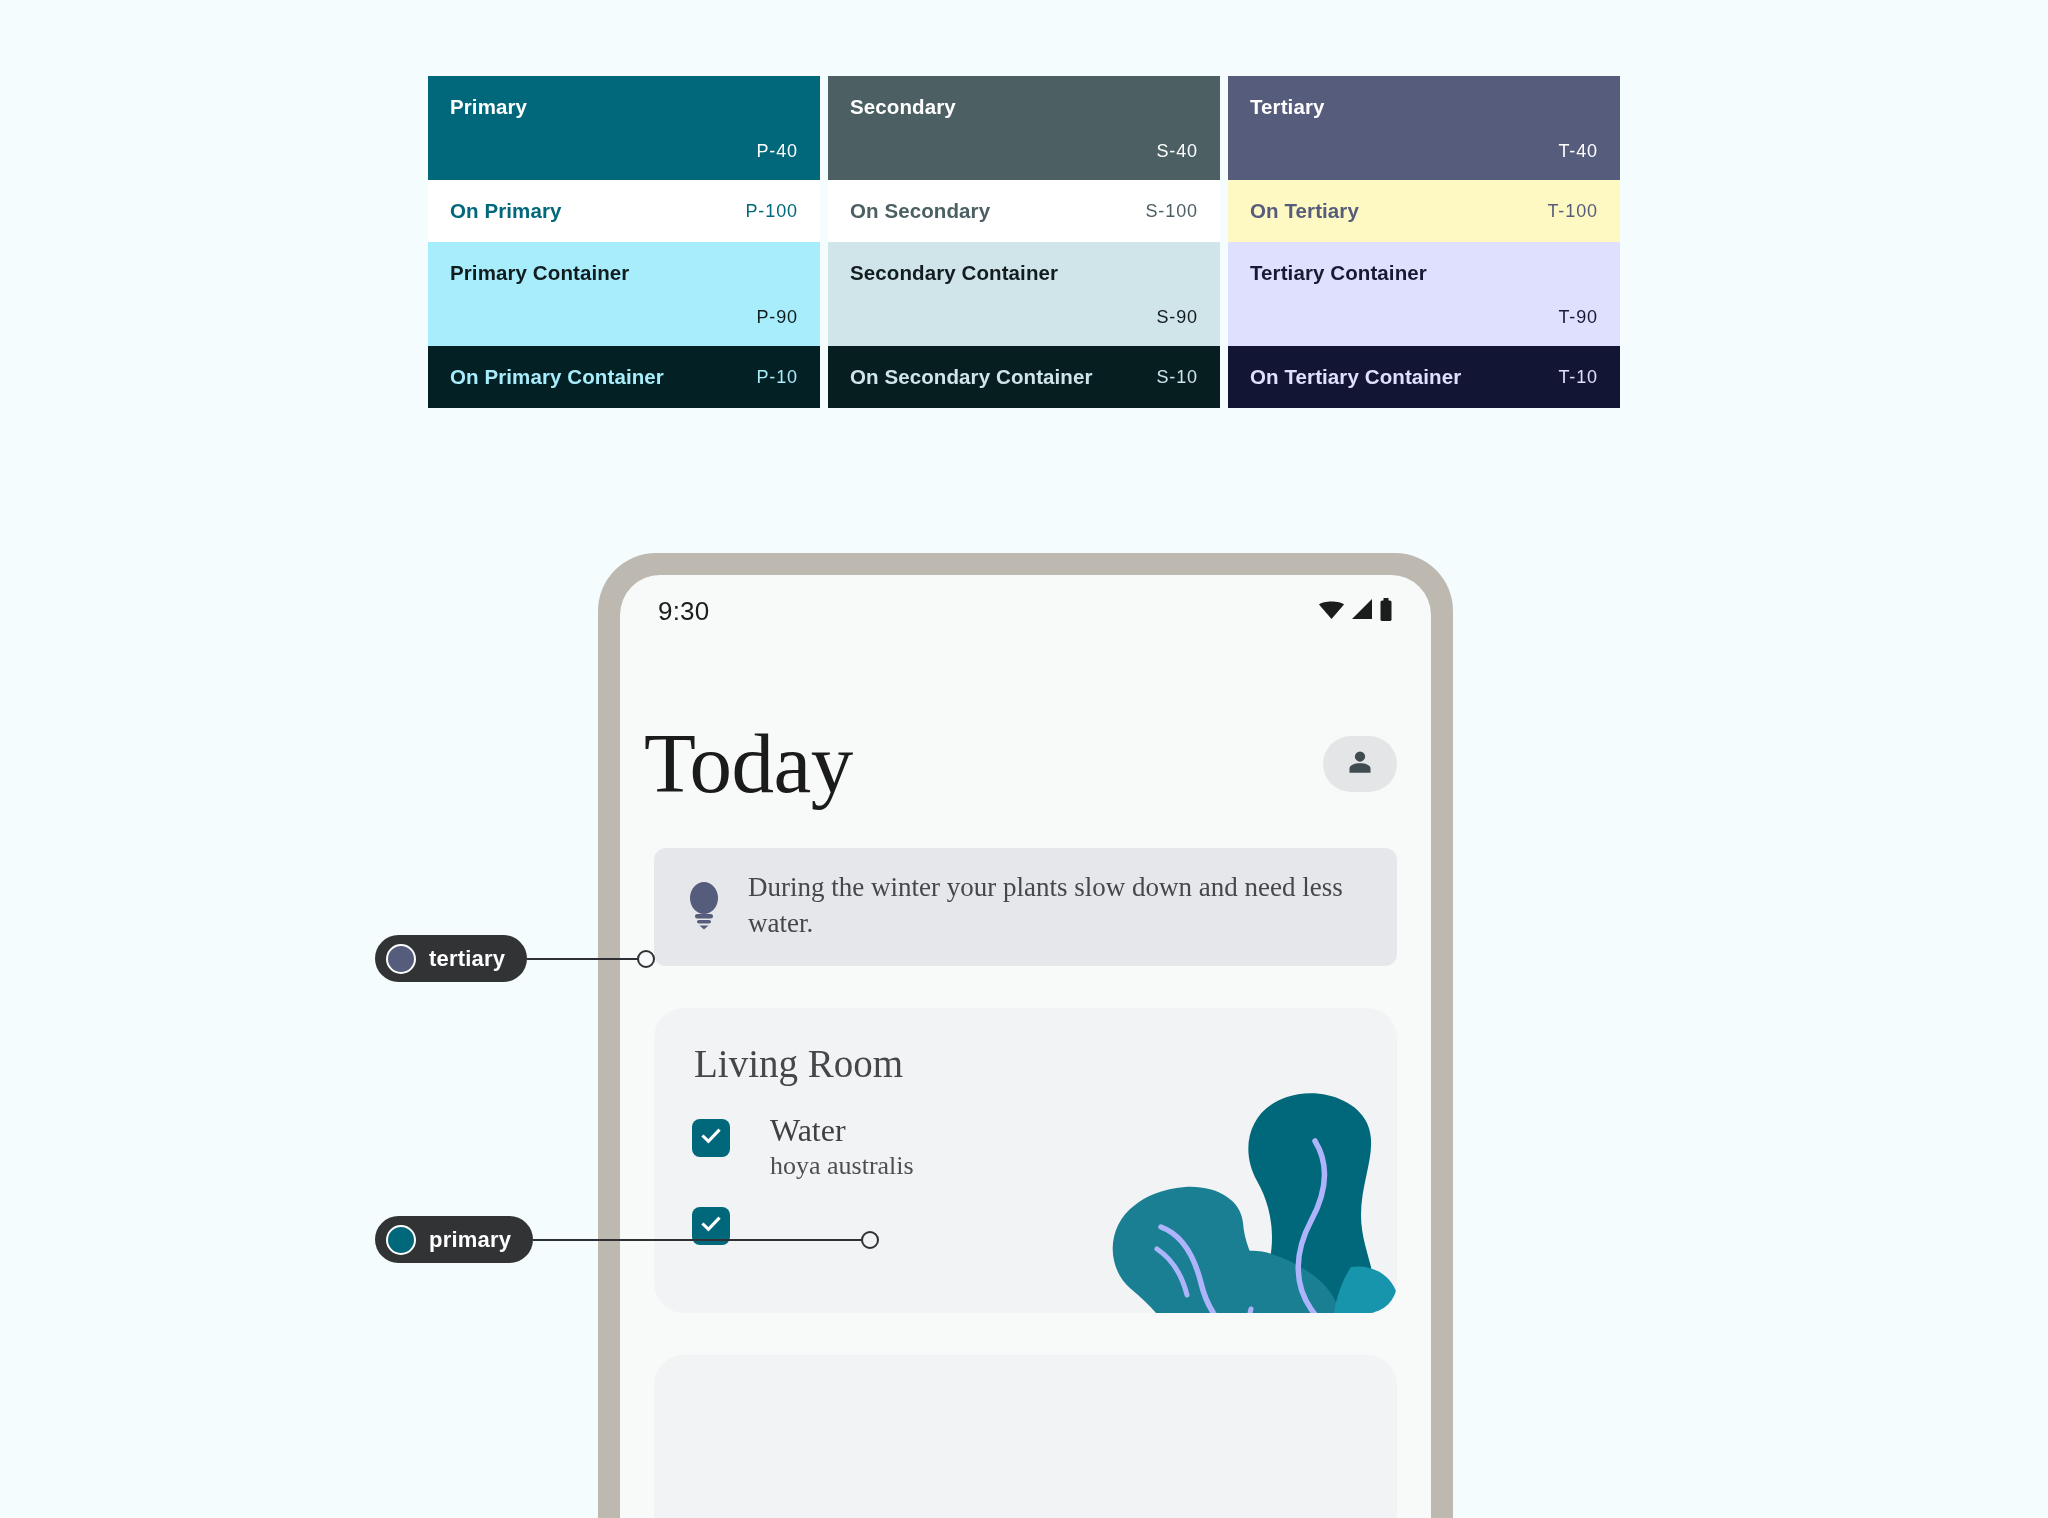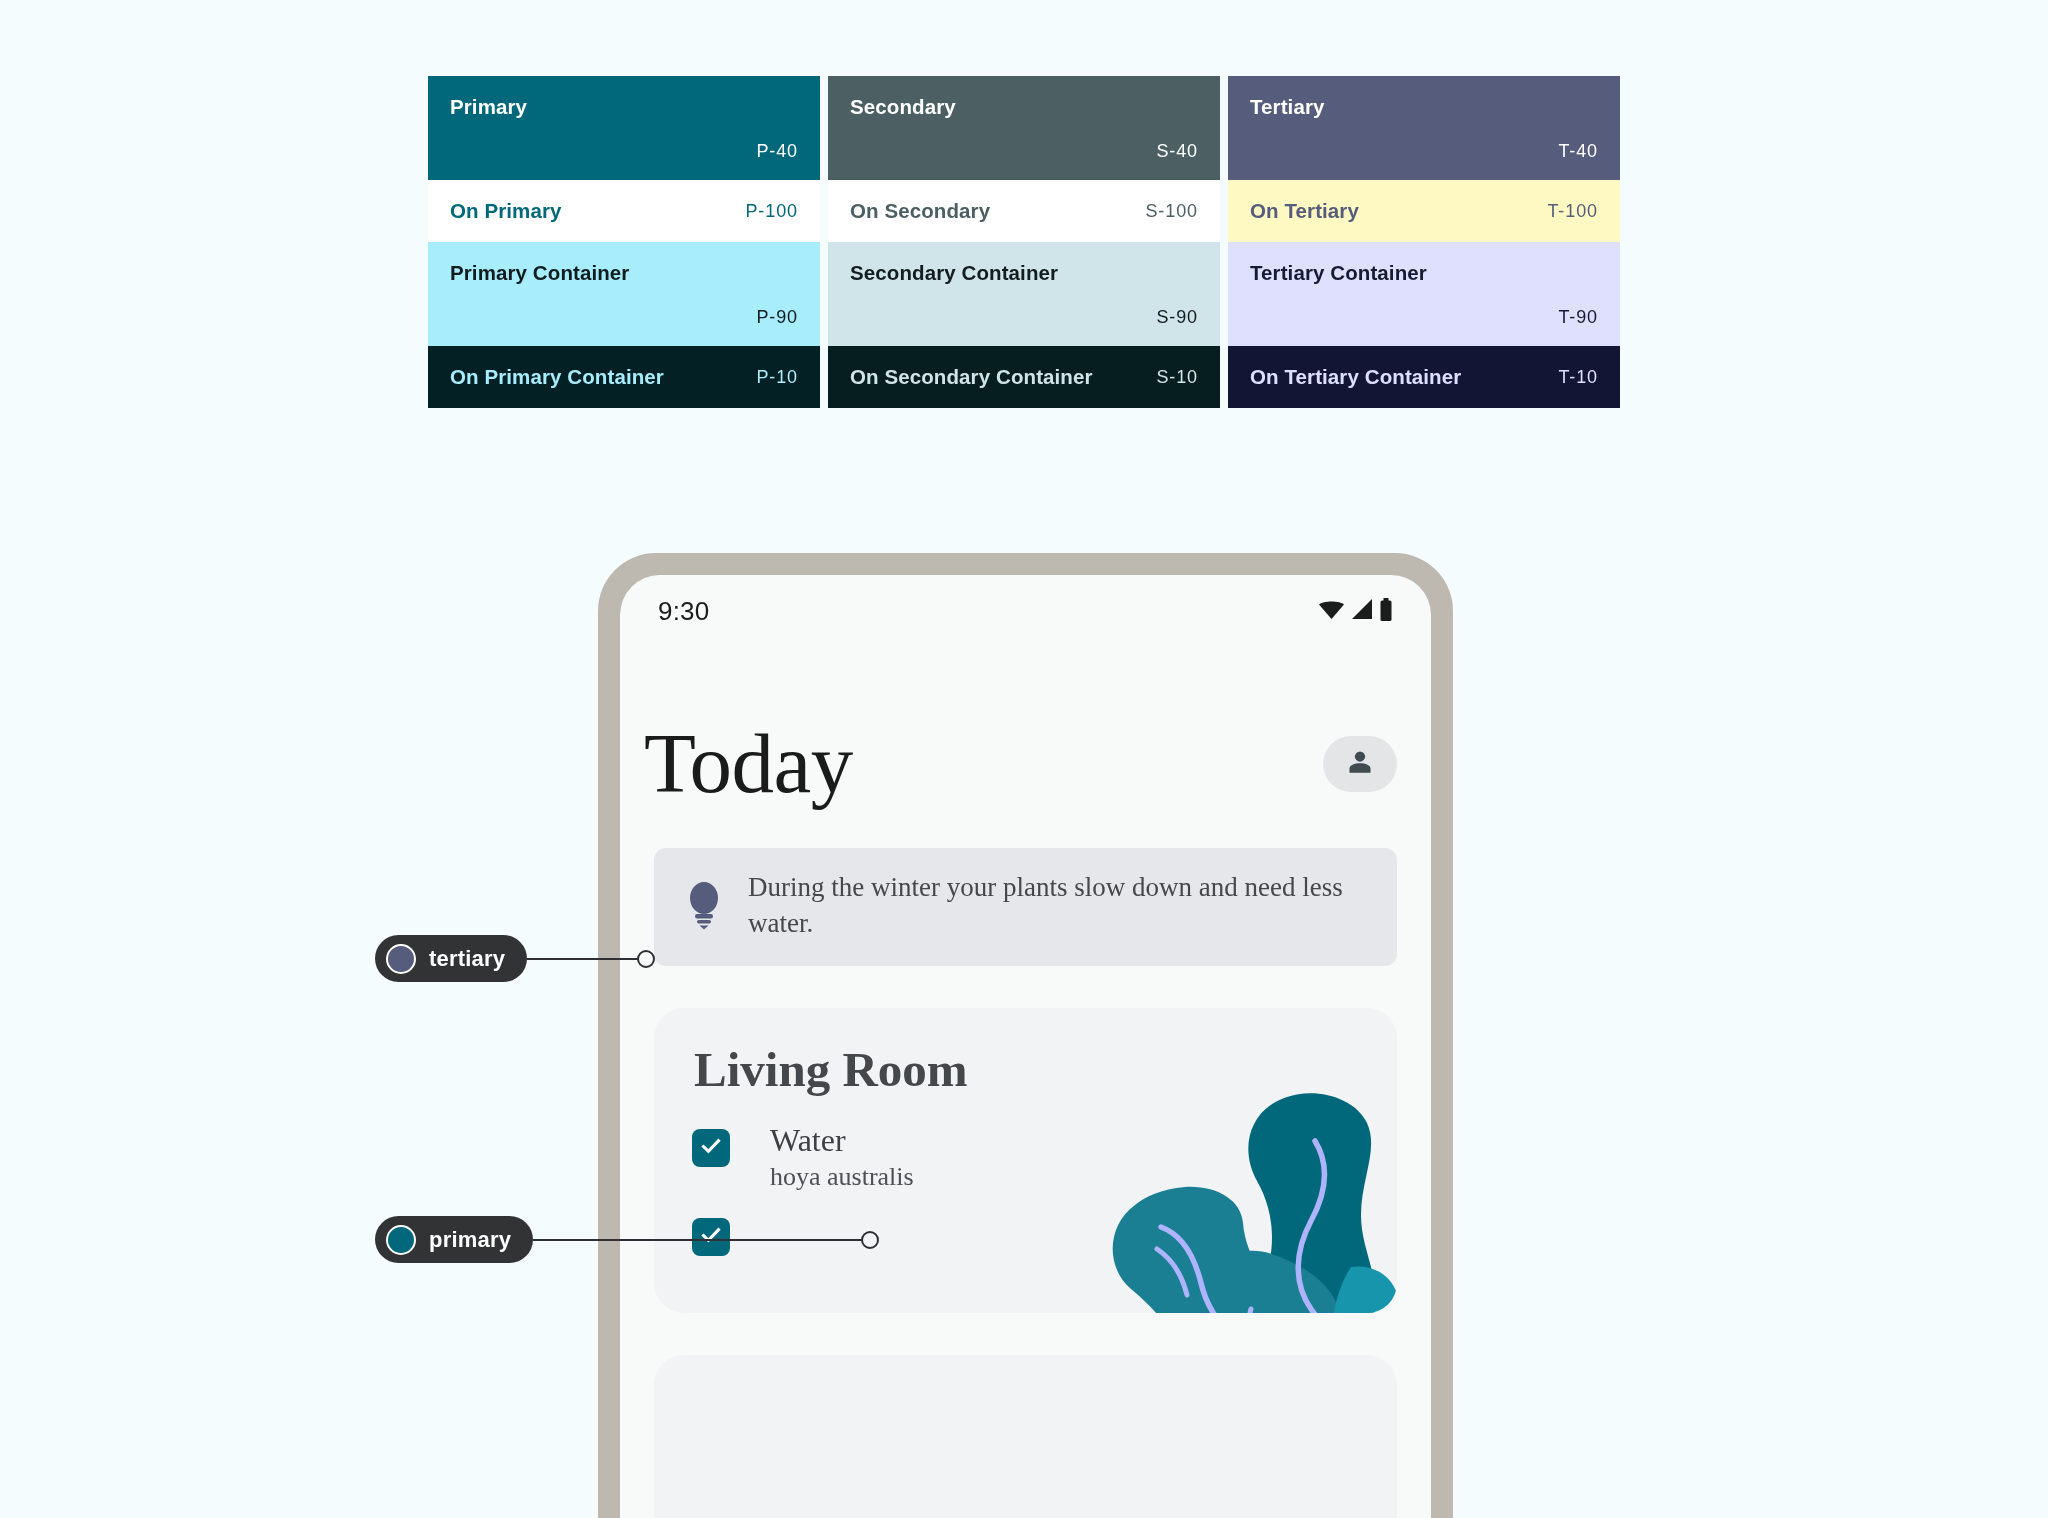--- a/index.html
+++ b/index.html
@@ -147,22 +147,22 @@
   #room-card {
     position: relative;
     margin: 42px 34px 0 34px;
     background: #f1f3f4;
     border-radius: 30px;
     height: 305px;
     overflow: hidden;
   }
   #room-title {
     font-family: "Liberation Serif", serif;
-    font-size: 49px;
-    font-weight: 700;
+    font-size: 39px;
+    font-weight: 400;
     color: #45484b;
     padding: 36px 0 0 40px;
     line-height: 1.05;
     position: relative;
     z-index: 2;
   }
   #task-list {
     position: relative;
     z-index: 2;
     padding: 28px 0 0 38px;

